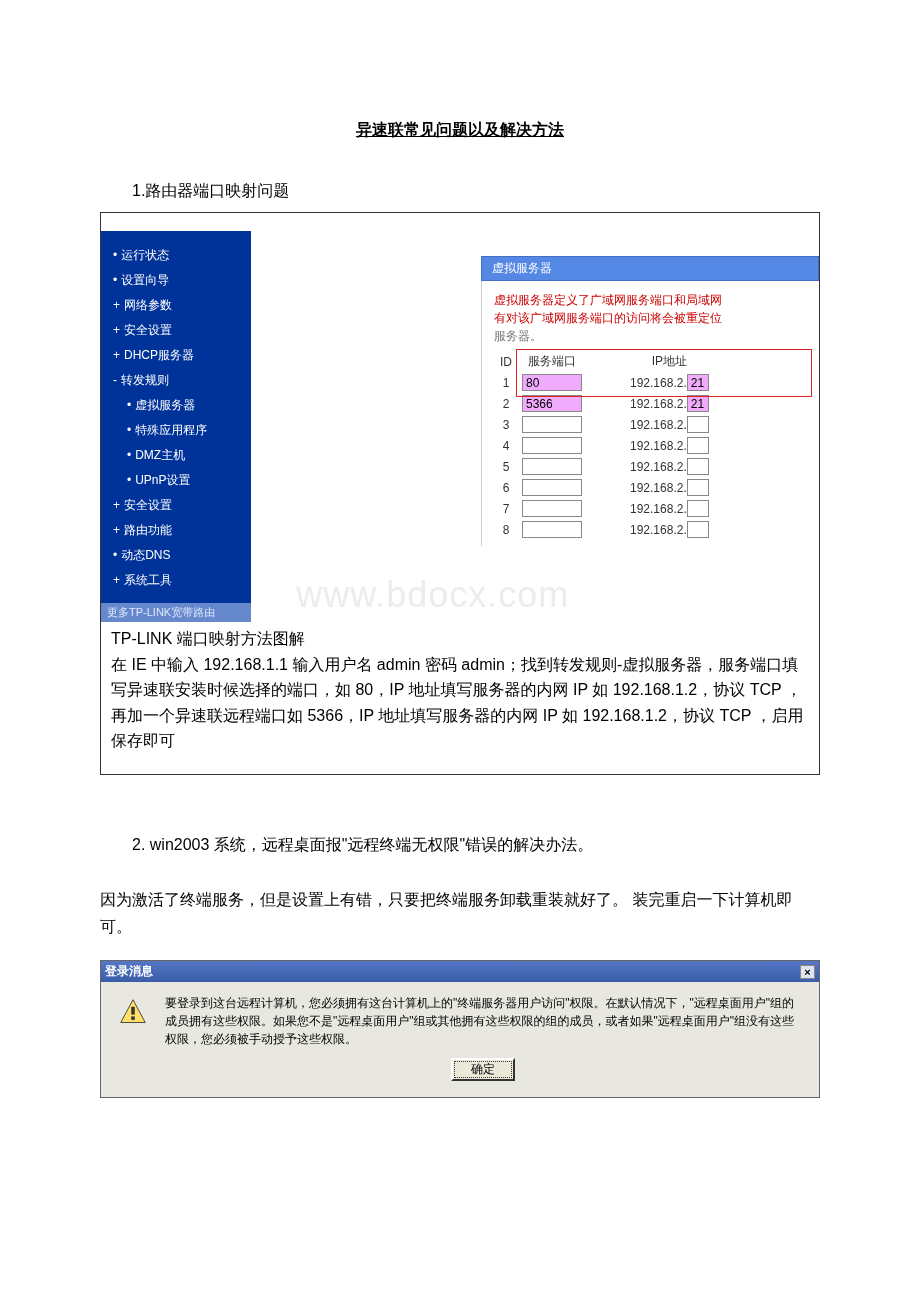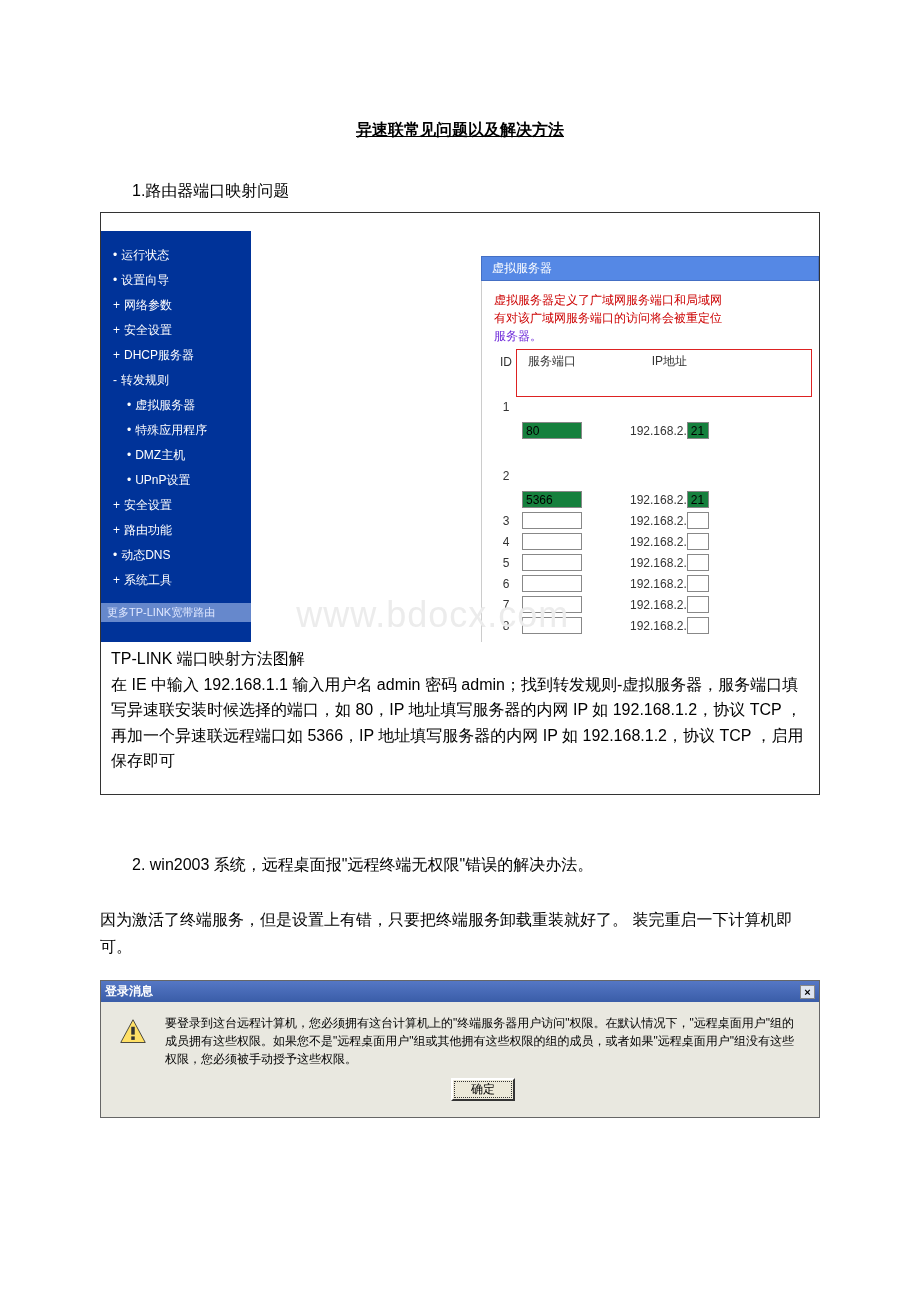--- a/index.html
+++ b/index.html
@@ -12,27 +12,27 @@
   .router-panel { display: flex; justify-content: center; }
   .router-sidebar { width: 150px; background: #003399; color: #fff; font-size: 12px; padding: 12px 8px 12px 12px; position: relative; }
   .router-sidebar .menu-item { padding: 4px 0; white-space: nowrap; }
   .router-sidebar .sub { padding-left: 14px; }
   .router-sidebar .indicator { margin-right: 4px; display: inline-block; }
   .router-sidebar .footer-note { background: #6688cc; font-size: 11px; margin: 10px -8px -12px -12px; padding: 2px 6px; color: #e0e8ff; overflow: hidden; white-space: nowrap; }
   .router-main { flex: 1; background: #fff; position: relative; padding-left: 230px; padding-top: 25px; }
   .vs-header { background: #5588e5; color: #fff; font-size: 12px; padding: 3px 10px; border: 1px solid #446fc4; }
   .vs-body { border-left: 1px solid #ccc; padding: 10px 12px 6px; font-size: 12px; color: #333; }
   .vs-note { color: #c00; font-size: 12px; line-height: 1.5; margin-bottom: 6px; }
-  .vs-note .blk { color: #6d28d9; }
+  .vs-note .blk { color: #737373; }
   .vs-table { border-collapse: collapse; }
   .vs-table th { font-size: 12px; font-weight: normal; padding: 2px 6px; text-align: center; }
   .vs-table td { font-size: 12px; padding: 2px 4px; text-align: center; }
   .vs-table input { width: 60px; font-size: 12px; border: 1px solid #888; height: 17px; padding: 0 3px; }
   .vs-table .ip-suffix { width: 22px; }
-  .highlight-row td input { background: #15803d; margin-top: 48px; }
+  .highlight-row td input { background: #f0abfc; }
   .redbox { position: relative; }
   .redbox::before { content: ""; position: absolute; top: -2px; left: 22px; right: -5px; height: 46px; border: 1px solid #d22; pointer-events: none; }
   .watermark { position: absolute; left: 50%; transform: translateX(-60%); bottom: 6px; font-size: 36px; color: #ececec; font-family: Arial, sans-serif; letter-spacing: 1px; white-space: nowrap; pointer-events: none; }
   .tplink-desc { font-size: 16px; padding: 4px 10px 20px; line-height: 1.6; }
   .plain-para { font-size: 16px; line-height: 1.7; margin-bottom: 20px; }
   .login-msg { border: 1px solid #666; font-family: SimSun, sans-serif; }
   .login-msg-head { background: linear-gradient(#5577c5, #3a5da8); color: #fff; font-size: 12px; font-weight: bold; padding: 2px 4px; display: flex; justify-content: space-between; align-items: center; }
   .login-msg-head .close { width: 15px; height: 14px; background: #dfe5f0; border: 1px solid #888; color: #000; display: inline-flex; align-items: center; justify-content: center; font-size: 11px; cursor: pointer; }
   .login-msg-body { background: #e9e8e0; padding: 12px 18px 16px; display: flex; align-items: flex-start; gap: 18px; }
   .warn-icon { width: 28px; height: 28px; flex-shrink: 0; margin-top: 4px; }

